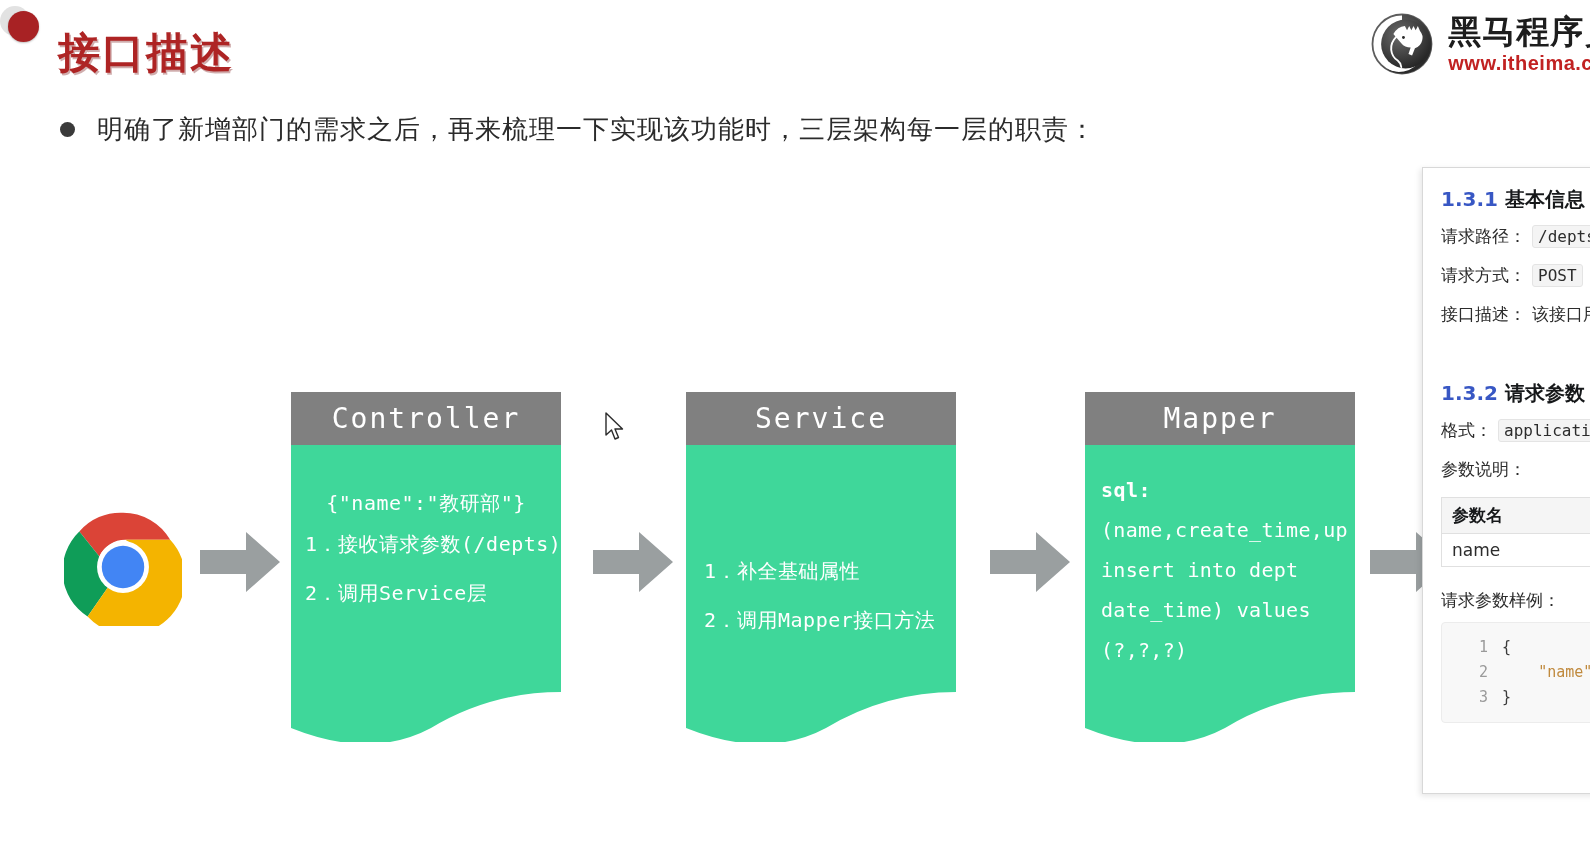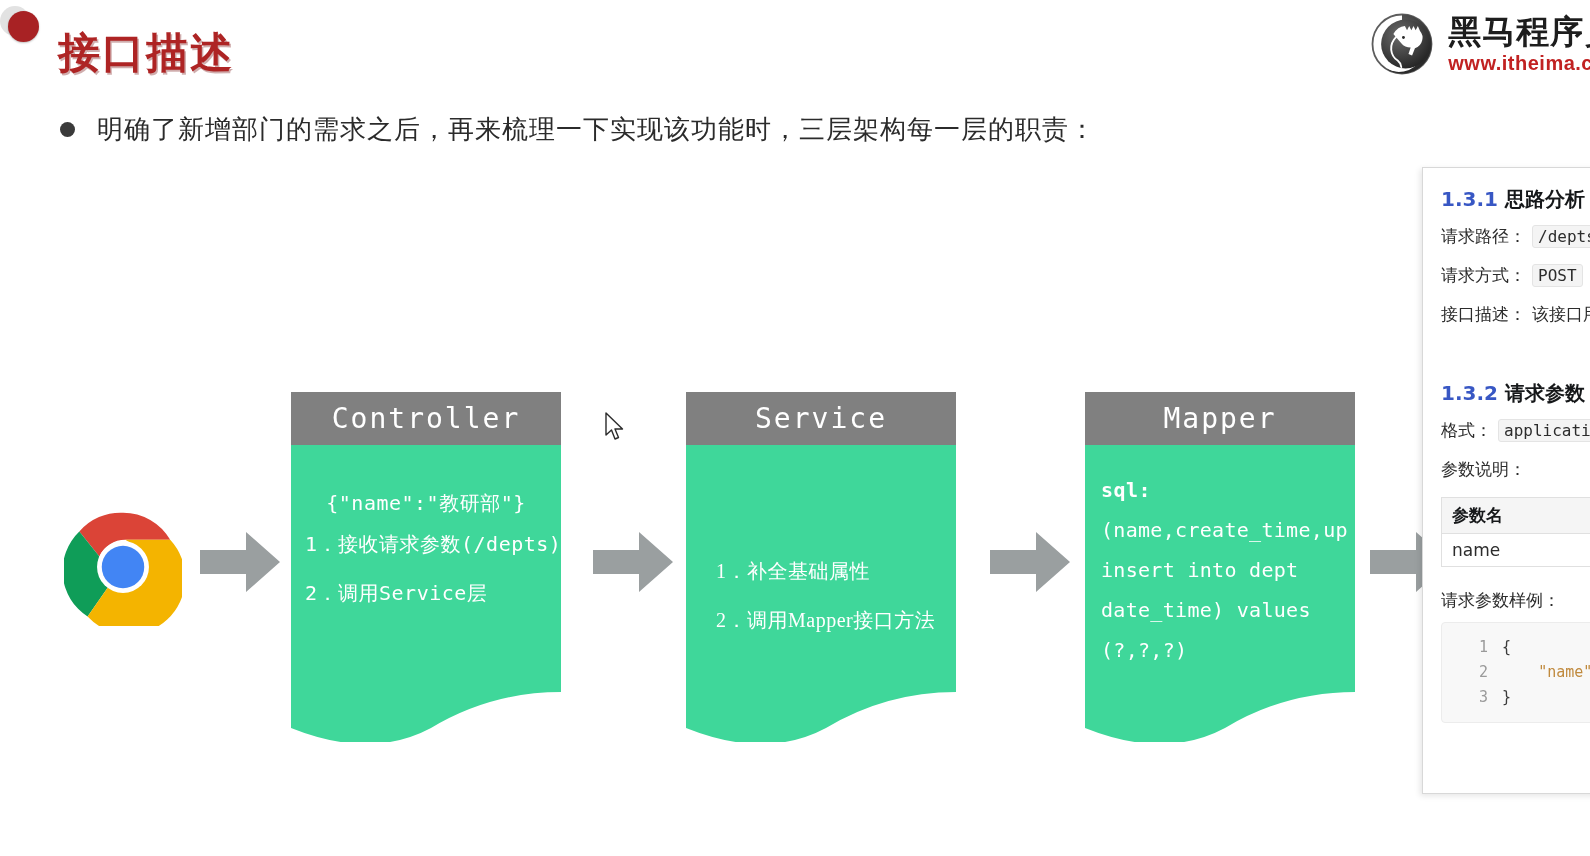--- a/index.html
+++ b/index.html
@@ -140,21 +140,21 @@
   .card-content .payload {
     text-align: center;
     margin: 40px 0 14px 0;
     letter-spacing: .5px;
   }
   .card-content .step {
     margin: 0 0 22px 4px;
     letter-spacing: .5px;
     white-space: nowrap;
   }
-  .card-content.service-content { padding-left: 26px; font-family: Liberation Serif, serif; }
+  .card-content.service-content { padding-left: 14px; }
   .card-content.service-content .step:first-child { margin-top: 108px; }
   .card-content.mapper-content { padding-left: 16px; }
   .card-content.mapper-content .sql-label {
     font-weight: bold;
     margin: 28px 0 16px 0;
     letter-spacing: .5px;
   }
   .card-content.mapper-content .sql-line {
     margin: 0 0 16px 0;
     letter-spacing: .3px;
@@ -377,21 +377,21 @@
   <svg class="flow-arrow" style="left:1368px; top:146px;" viewBox="0 0 84 72">
     <path d="M2 24 L48 24 L48 6 L82 36 L48 66 L48 48 L2 48 Z" fill="#9a9fa0"></path>
   </svg>
 
 </div>
 
 <div id="docs-panel">
 
   <div class="doc-h3">
     <span class="num">1.3.1</span>
-    <span>思路分析</span>
+    <span>基本信息</span>
   </div>
 
   <div class="doc-row">
     <span>请求路径：</span>
     <code class="inline">/depts</code>
   </div>
 
   <div class="doc-row">
     <span>请求方式：</span>
     <code class="inline">POST</code>

